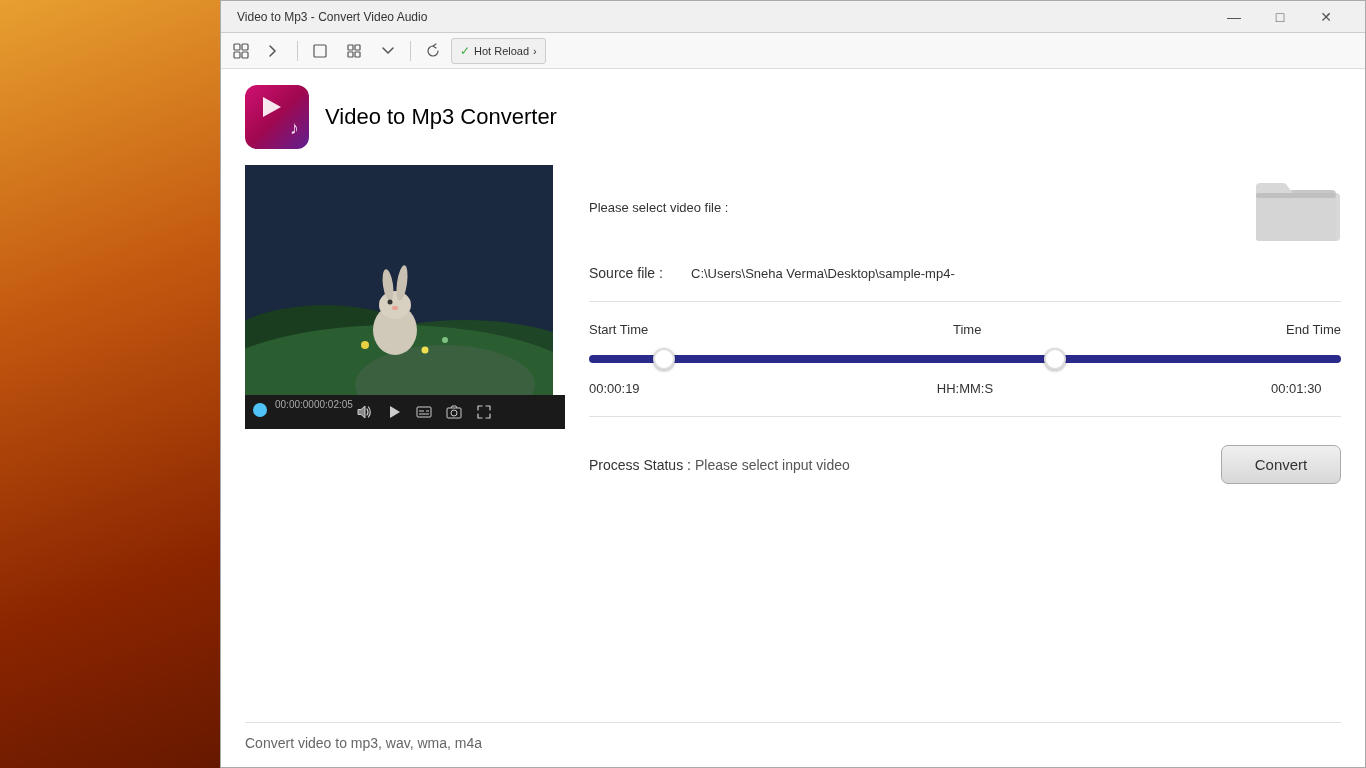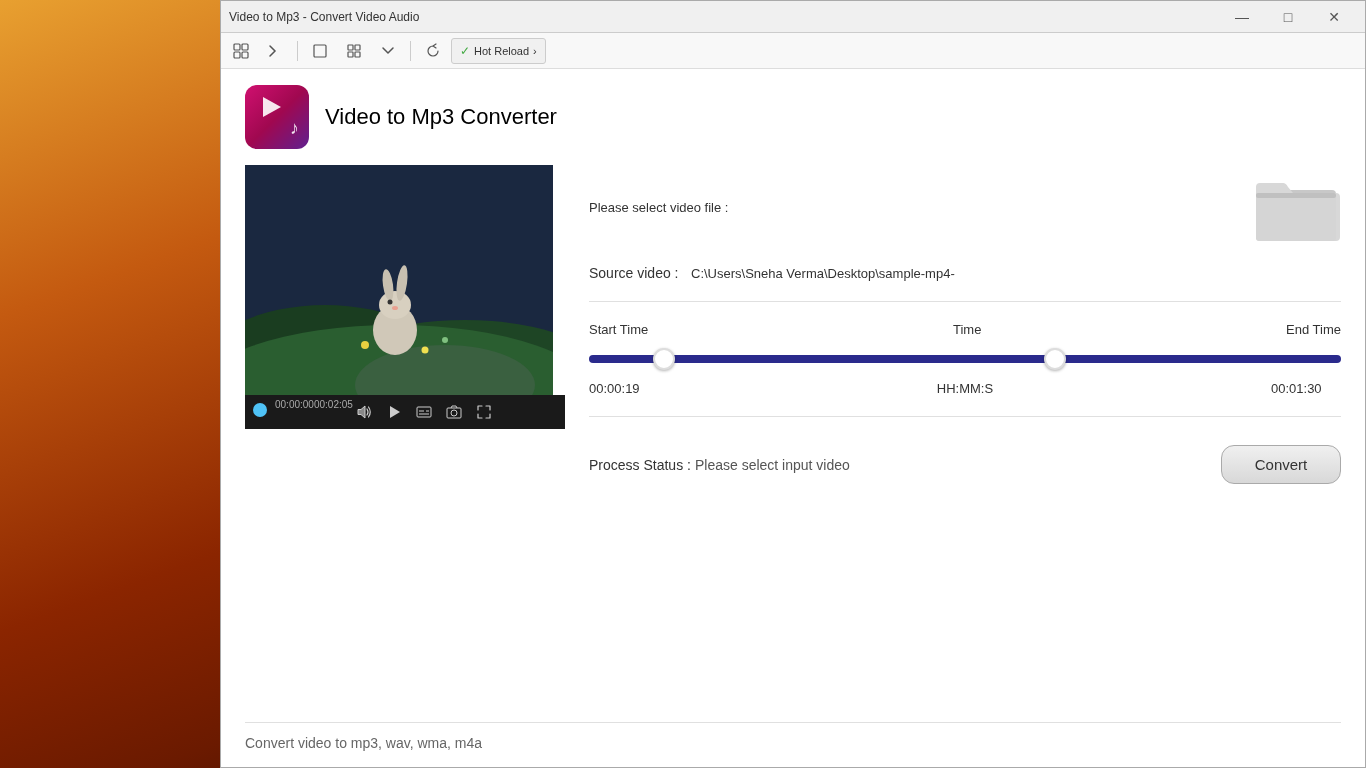--- a/index.html
+++ b/index.html
@@ -34,21 +34,21 @@
       z-index: 10;
     }
 
     
     .title-bar {
       height: 32px;
       background: #f0f0f0;
       border-bottom: 1px solid #ccc;
       display: flex;
       align-items: center;
-      padding: 0 8px;
+      padding: 0 16px;
       user-select: none;
       gap: 35px;
     }
 
     .title-text {
       font-size: 12px;
       color: #333;
       flex: 1;
     }
 
@@ -398,21 +398,21 @@
     .process-status {
       font-size: 14px;
       color: #555;
     }
 
     .convert-btn {
       margin-left: auto;
       padding: 10px 31px;
       background: linear-gradient(180deg, #f0f0f0 0%, #d8d8d8 100%);
       border: 1px solid #aaa;
-      border-radius: 13px;
+      border-radius: 7px;
       font-size: 15px;
       color: #333;
       cursor: pointer;
       min-width: 120px;
     }
 
     
     .footer {
       padding: 8px 24px 16px;
       display: flex;
@@ -639,21 +639,21 @@
               <path d="M5 25 L5 22 Q5 18 9 18 L32 18 Q35 18 37 22 L42 28 L85 28 Q89 28 89 32 L89 72 Q89 76 85 76 L9 76 Q5 76 5 72 Z" fill="#d8d8d8"></path>
 
               <rect x="5" y="28" width="80" height="48" rx="3" fill="#d5d5d5"></rect>
 
               <rect x="5" y="28" width="80" height="5" rx="2" fill="#c0c0c0"></rect>
             </svg>
           </div>
         </div>
 
         <div class="source-row">
-          <span class="source-label">Source video :</span>
+          <span class="source-label">Source file :</span>
           <span class="source-path">C:\Users\Sneha Verma\Desktop\sample-mp4-</span>
         </div>
 
         <div class="divider"></div>
 
         <div class="slider-section">
           <div class="slider-labels">
             <span class="slider-label">Start Time</span>
             <span class="slider-label center">Time</span>
             <span class="slider-label">End Time</span>

